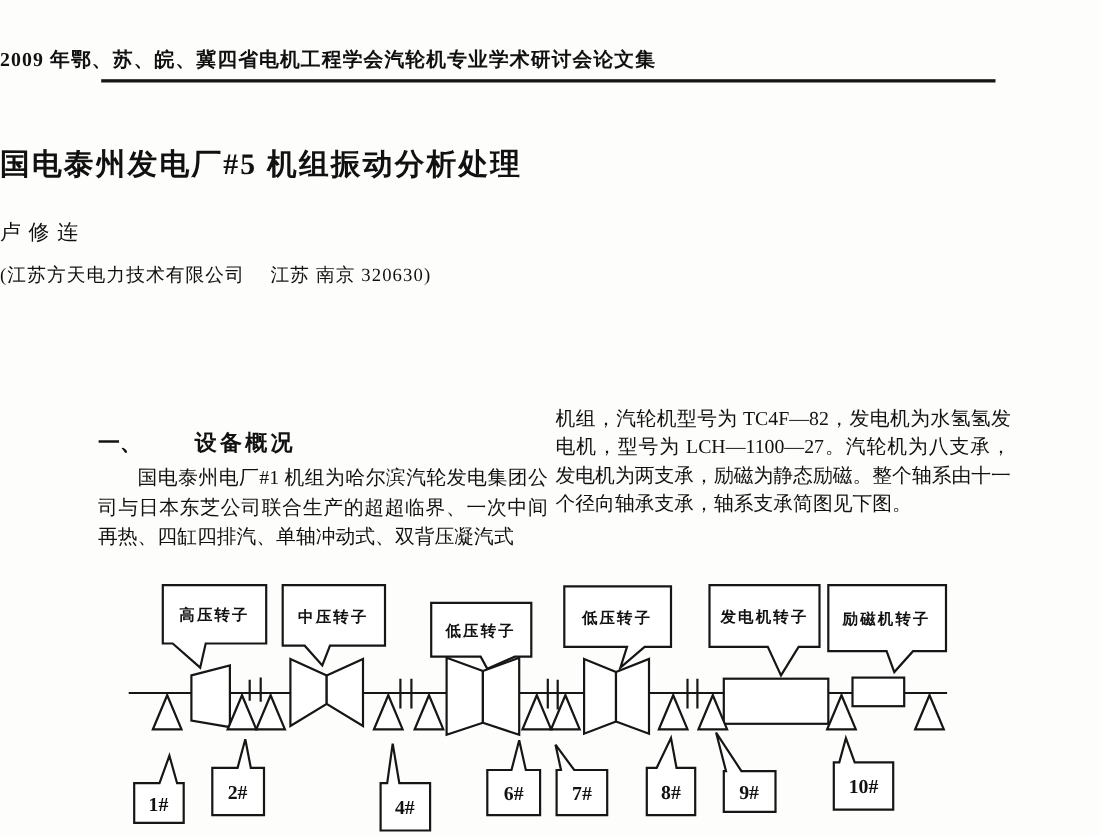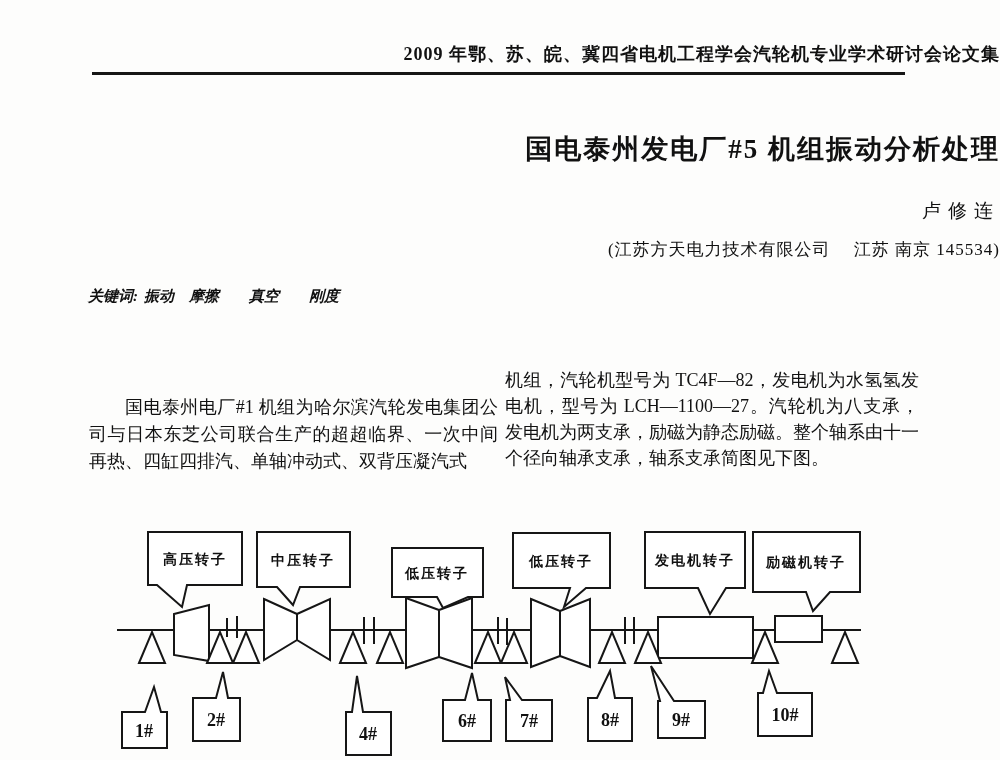--- a/index.html
+++ b/index.html
@@ -2,21 +2,21 @@
 <html><head>
 <meta charset="utf-8">
 <style>
   html,body{margin:0;padding:0;}
   body{
     width:1000px;height:760px;position:relative;overflow:hidden;
     background:#fdfdfc;color:#111;
     font-family:"Liberation Serif","DejaVu Serif",serif;
   }
   .abs{position:absolute;}
-  .centered{left:0;width:1000px;text-align:right;}
+  .centered{left:0;width:1000px;text-align:left;}
   
   .page-header{top:42px;font-size:18px;font-weight:700;letter-spacing:1px;}
   .header-rule{top:72px;left:92px;width:813px;height:3px;background:#161616;}
   
   .paper-title{top:131px;font-size:27px;font-weight:700;letter-spacing:2px;}
   .paper-author{top:198px;font-size:19px;letter-spacing:7px;}
   .paper-affiliation{top:238px;font-size:17px;letter-spacing:1px;}
   
   .abstract-block{left:88px;top:284px;width:824px;font-size:15px;line-height:24px;
     text-align:justify;font-style:italic;}
@@ -44,28 +44,29 @@
   svg text.cap{font-size:17px;font-weight:700;letter-spacing:3px;text-anchor:middle;}
 </style>
 </head>
 <body>
 
 <div class="abs centered page-header">2009 年鄂、苏、皖、冀四省电机工程学会汽轮机专业学术研讨会论文集</div>
 <div class="abs header-rule"></div>
 
 <div class="abs centered paper-title">国电泰州发电厂#5 机组振动分析处理</div>
 <div class="abs centered paper-author">卢修连</div>
-<div class="abs centered paper-affiliation">(江苏方天电力技术有限公司　 江苏 南京 145534)</div>
+<div class="abs centered paper-affiliation">(江苏方天电力技术有限公司　 江苏 南京 320630)</div>
 
 <div class="abs abstract-block">
-  <div class="keywords-line"><span class="lbl">关键词:</span><span class="kw-vals">振动　摩擦　　真空　　刚度</span>
-  </div>
 </div>
 
 <div class="abs col-left">
+  <div class="sec-head">
+    <span class="sec-no">一、</span><span class="sec-title">设备概况</span>
+  </div>
   <p class="body-par">国电泰州电厂#1 机组为哈尔滨汽轮发电集团公司与日本东芝公司联合生产的超超临界、一次中间再热、四缸四排汽、单轴冲动式、双背压凝汽式</p>
 </div>
 <div class="abs col-right">
   <p class="body-par">机组，汽轮机型号为 TC4F—82，发电机为水氢氢发电机，型号为 LCH—1100—27。汽轮机为八支承，发电机为两支承，励磁为静态励磁。整个轴系由十一个径向轴承支承，轴系支承简图见下图。</p>
 </div>
 
 <div class="abs diagram">
 <svg width="1000" height="255" viewBox="0 0 1000 255">
 
   <line class="ln" x1="117" y1="110" x2="861" y2="110"></line>

